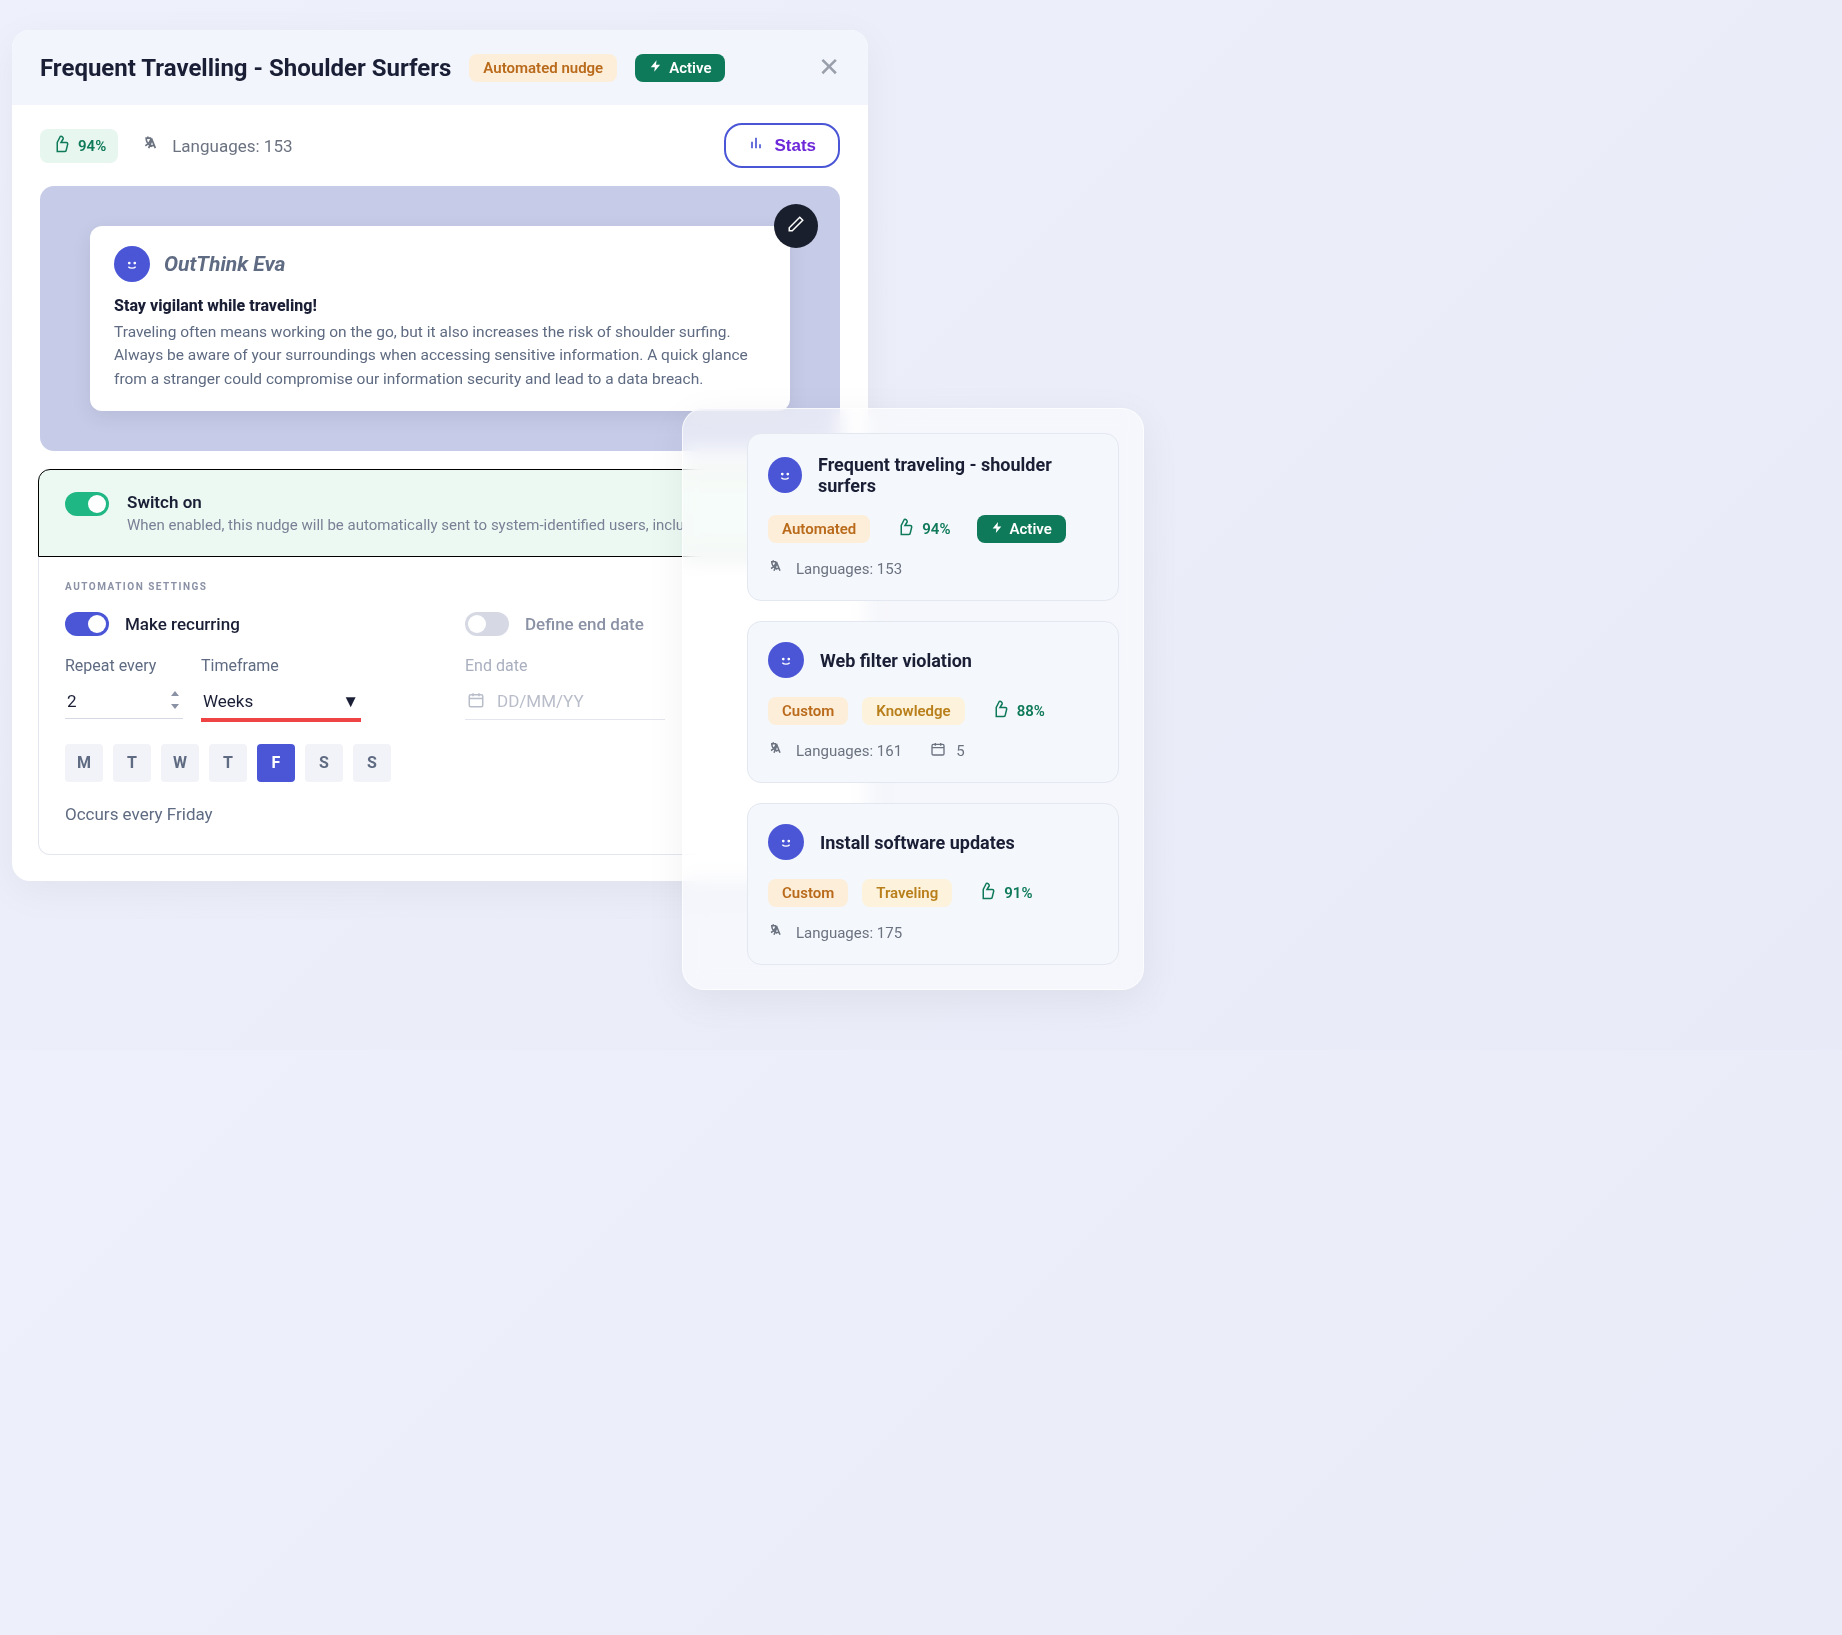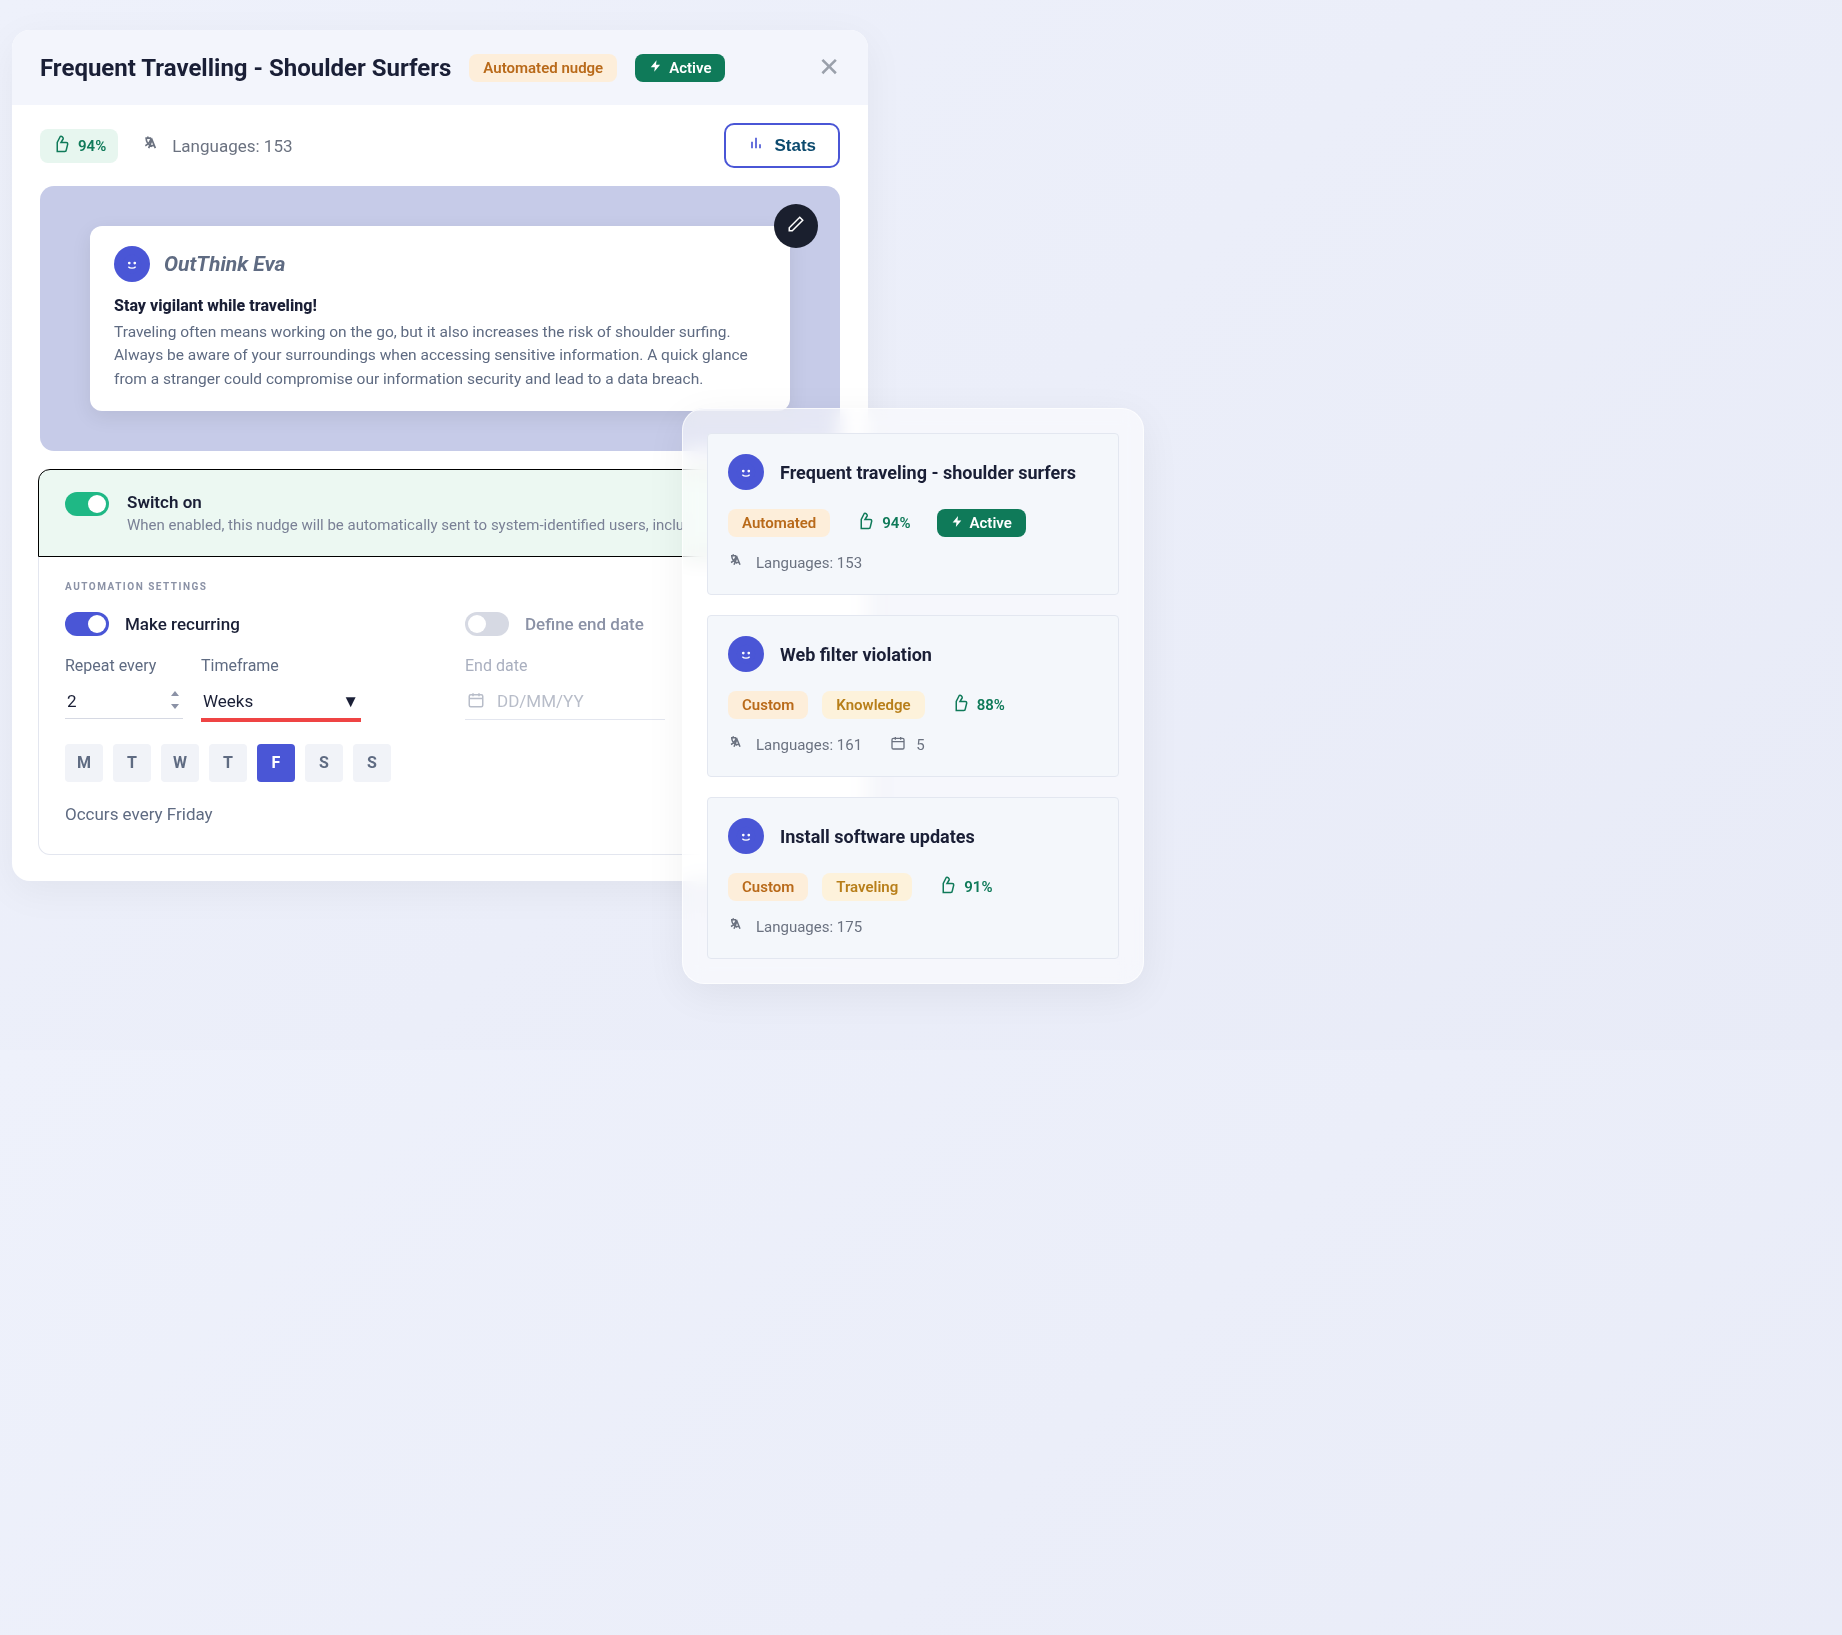--- a/index.html
+++ b/index.html
@@ -87,24 +87,24 @@
     color: #6b7280;
     font-size: 17px;
   }
   
   .stats-btn {
     margin-left: auto;
     display: inline-flex;
     align-items: center;
     gap: 10px;
     border: 2px solid #4a56d6;
-    color: #0c4a6e;
+    color: #6d28d9;
     background: #fff;
     padding: 10px 22px;
-    border-radius: 10px;
+    border-radius: 18px;
     font-size: 17px;
     font-weight: 600;
     cursor: pointer;
   }
   
   
   .preview-wrap {
     margin: 0 28px 18px;
     background: #c6cbe8;
     border-radius: 14px;
@@ -338,23 +338,24 @@
     backdrop-filter: blur(10px);
     border-radius: 22px;
     padding: 24px;
     box-shadow: 0 10px 40px rgba(0,0,0,0.06);
     border: 1px solid rgba(255,255,255,0.7);
   }
   
   .nudge-card {
     background: #f4f7fb;
     border: 1px solid #e3e7f0;
-    border-radius: 4px;
+    border-radius: 14px;
     padding: 20px;
     margin-bottom: 20px;
+    margin-left: 40px;
   }
   .nudge-card:last-child { margin-bottom: 0; }
   
   .nudge-head {
     display: flex;
     align-items: center;
     gap: 16px;
     margin-bottom: 16px;
   }
   .nudge-title {

